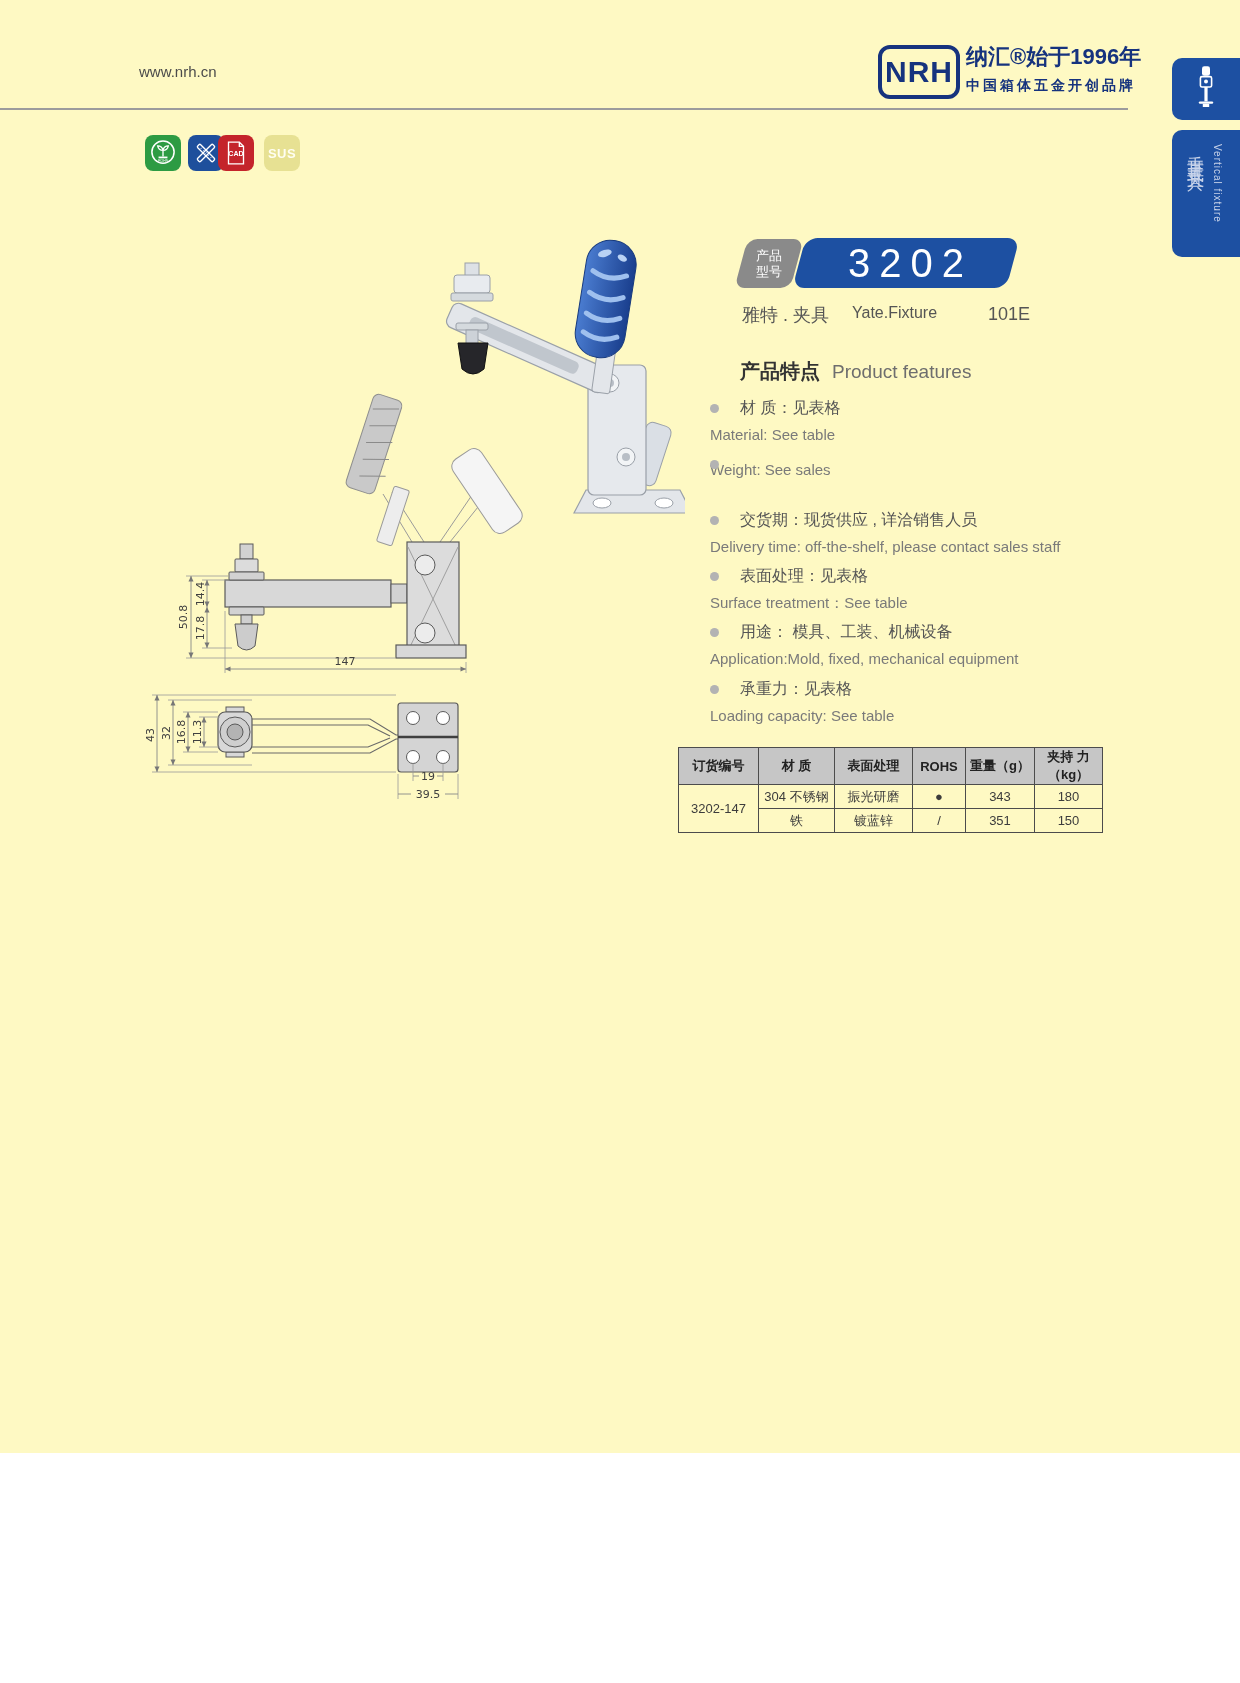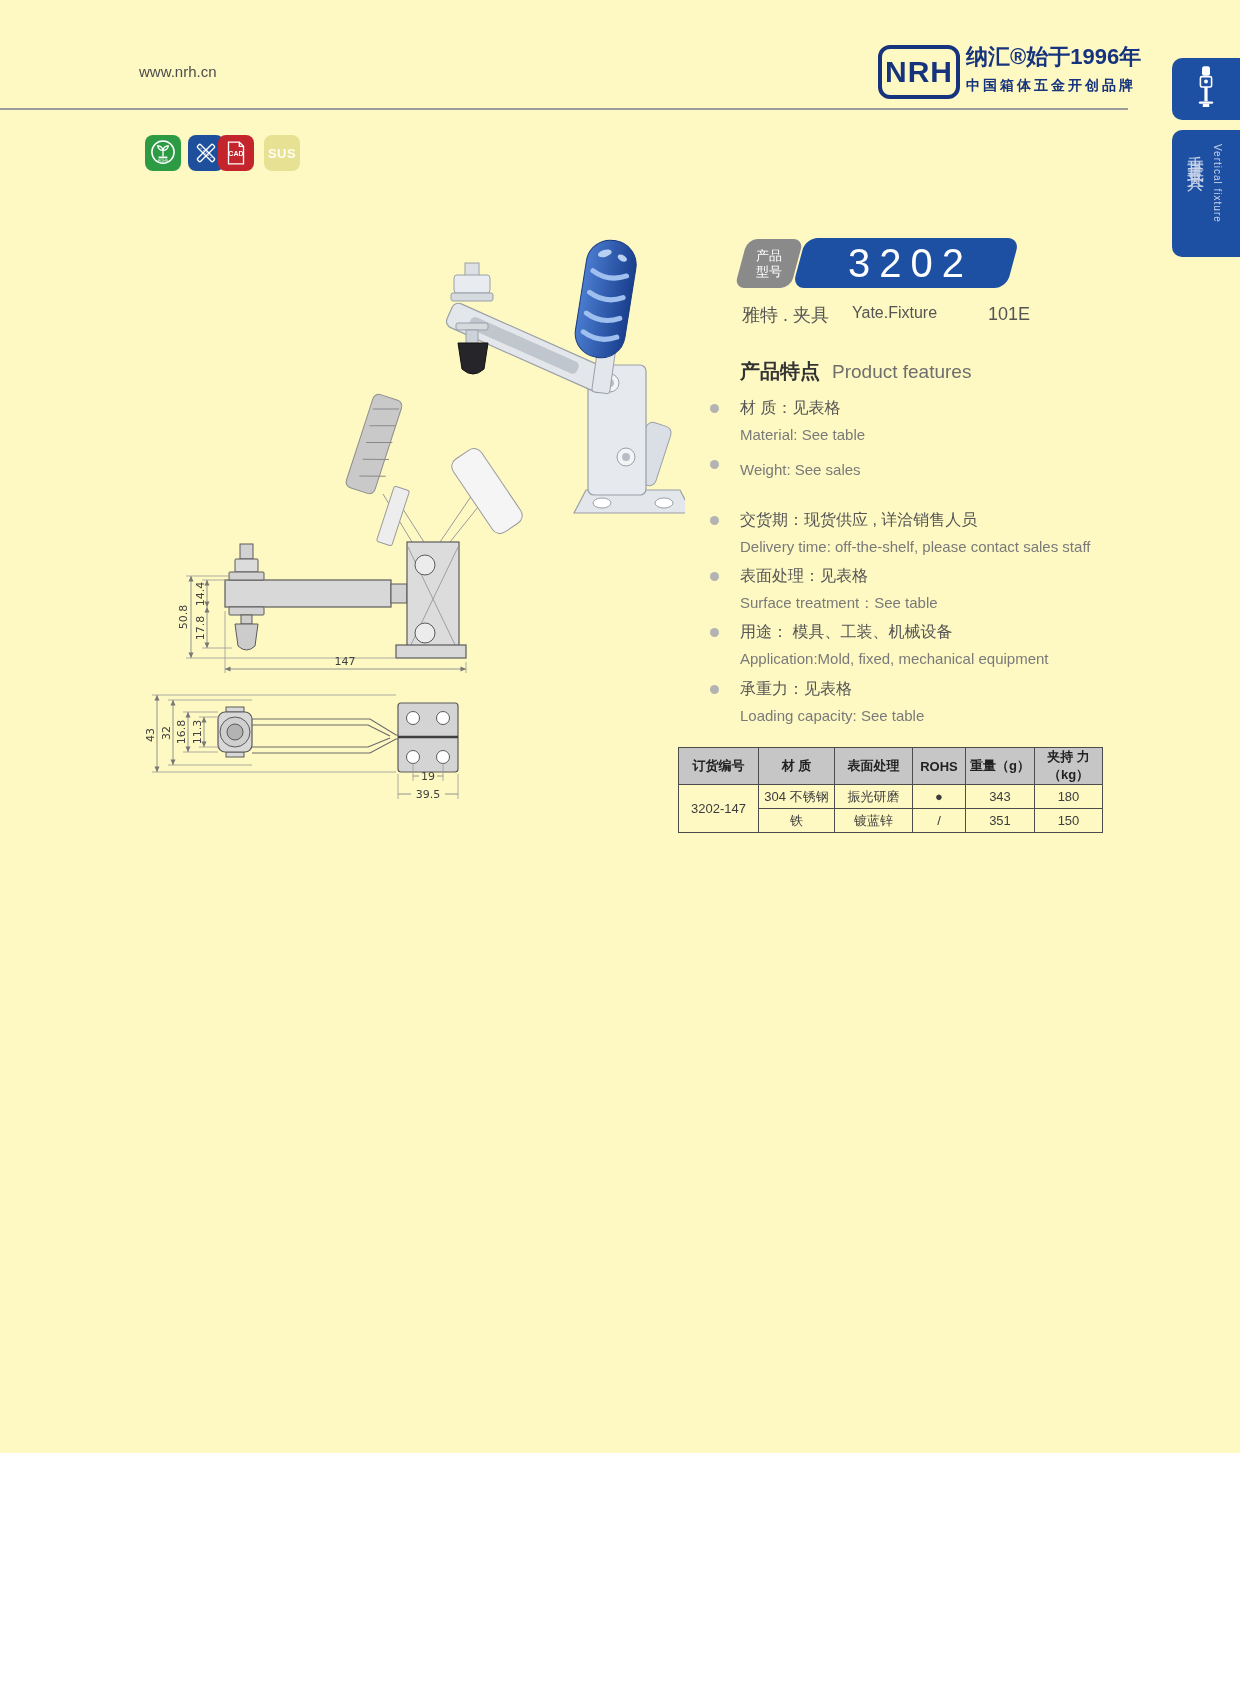--- a/index.html
+++ b/index.html
@@ -46,21 +46,21 @@
   .name-en{left:852px;top:304px;font-size:16px;color:#555;}
   .prod-code{left:988px;top:304px;font-size:18px;color:#555;}
 
   
   .feat-title{left:740px;top:358px;white-space:nowrap;}
   .feat-title .cn{font-size:20px;font-weight:bold;color:#333;}
   .feat-title .en{font-size:19px;color:#6e6e6e;margin-left:12px;}
   .feat-item{left:710px;width:430px;}
   .bullet{position:absolute;left:0;top:6px;width:9px;height:9px;border-radius:50%;background:#b3b3b3;}
   .f-cn{margin-left:30px;font-size:16px;color:#555;}
-  .f-en{margin-left:30px;font-size:15px;color:#7a7a7a;margin-top:7px;white-space:nowrap;}
+  .f-en{font-size:15px;color:#7a7a7a;margin-top:7px;white-space:nowrap;}
 
   
   .spec{left:678px;top:747px;border-collapse:collapse;table-layout:fixed;}
   .spec th,.spec td{border:1px solid #4c4c4c;text-align:center;vertical-align:middle;
         font-size:13px;color:#3c3c3c;padding:0;height:23px;}
   .spec th{background:#c6c6c6;font-weight:bold;height:21px;color:#222;}
   .rohs-green{color:#2ca944;font-size:14px;}
 
   .drawing-svg{left:140px;top:195px;pointer-events:none;}
   .dim{stroke:#888;stroke-width:0.9;}

